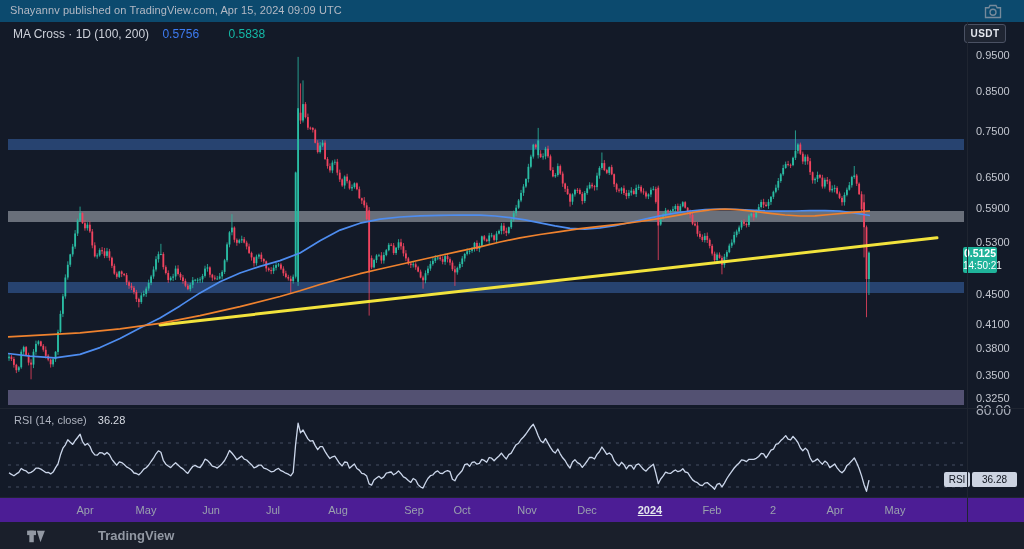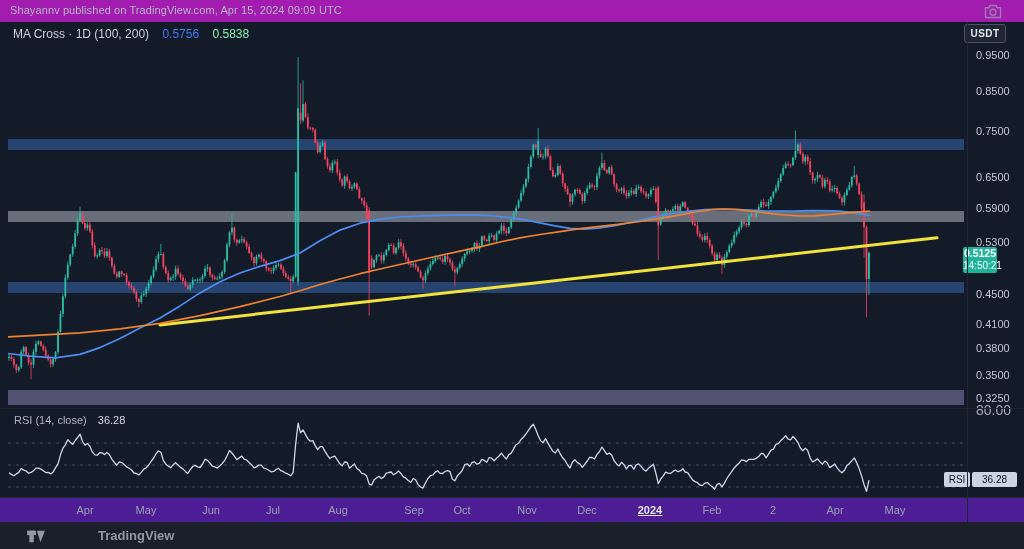--- a/index.html
+++ b/index.html
@@ -1,23 +1,23 @@
 <!DOCTYPE html>
 <html><head>
 <meta charset="utf-8">
 <style>
   html,body{margin:0;padding:0;background:#0d1119;}
   .page{position:relative;width:1024px;height:549px;overflow:hidden;
         font-family:"Liberation Sans",sans-serif;background:#131a28;}
-  .top-strip{position:absolute;left:0;top:0;width:1024px;height:22px;background:#a21caf;}
+  .top-strip{position:absolute;left:0;top:0;width:1024px;height:22px;background:#0c4a6e;}
   .attribution{position:absolute;left:10px;top:4px;font-size:11px;color:#b4b9c4;letter-spacing:.1px;}
   .camera{position:absolute;right:22px;top:4px;width:18px;height:15px;opacity:.75;}
   .legend{position:absolute;left:13px;top:27px;font-size:12px;color:#cdd1da;white-space:nowrap;}
   .legend .v100{color:#3d7bf1;margin-left:10px;}
-  .legend .v200{color:#86efac;margin-left:10px;}
+  .legend .v200{color:#14b8a6;margin-left:26px;}
   .usdt{position:absolute;left:964px;top:24px;width:40px;height:17px;border:1px solid #4a5163;
         border-radius:3px;background:rgba(255,255,255,.05);color:#e4e7ee;font-size:10px;font-weight:bold;
         text-align:center;line-height:17px;letter-spacing:.4px;}
   .bands,.chart-svg,.labels{position:absolute;left:0;top:0;width:1024px;height:549px;}
   .band{position:absolute;left:8px;width:956px;}
   .pricelab{position:absolute;left:976px;font-size:11px;color:#c2c6cf;}
   .curbadge{position:absolute;left:963px;top:247px;width:34px;height:26px;border-radius:2px;
             text-align:center;color:#fff;}
   .curbadge .l1{font-size:10.5px;line-height:13px;font-weight:bold;}
   .curbadge .l2{font-size:10px;line-height:12px;}

